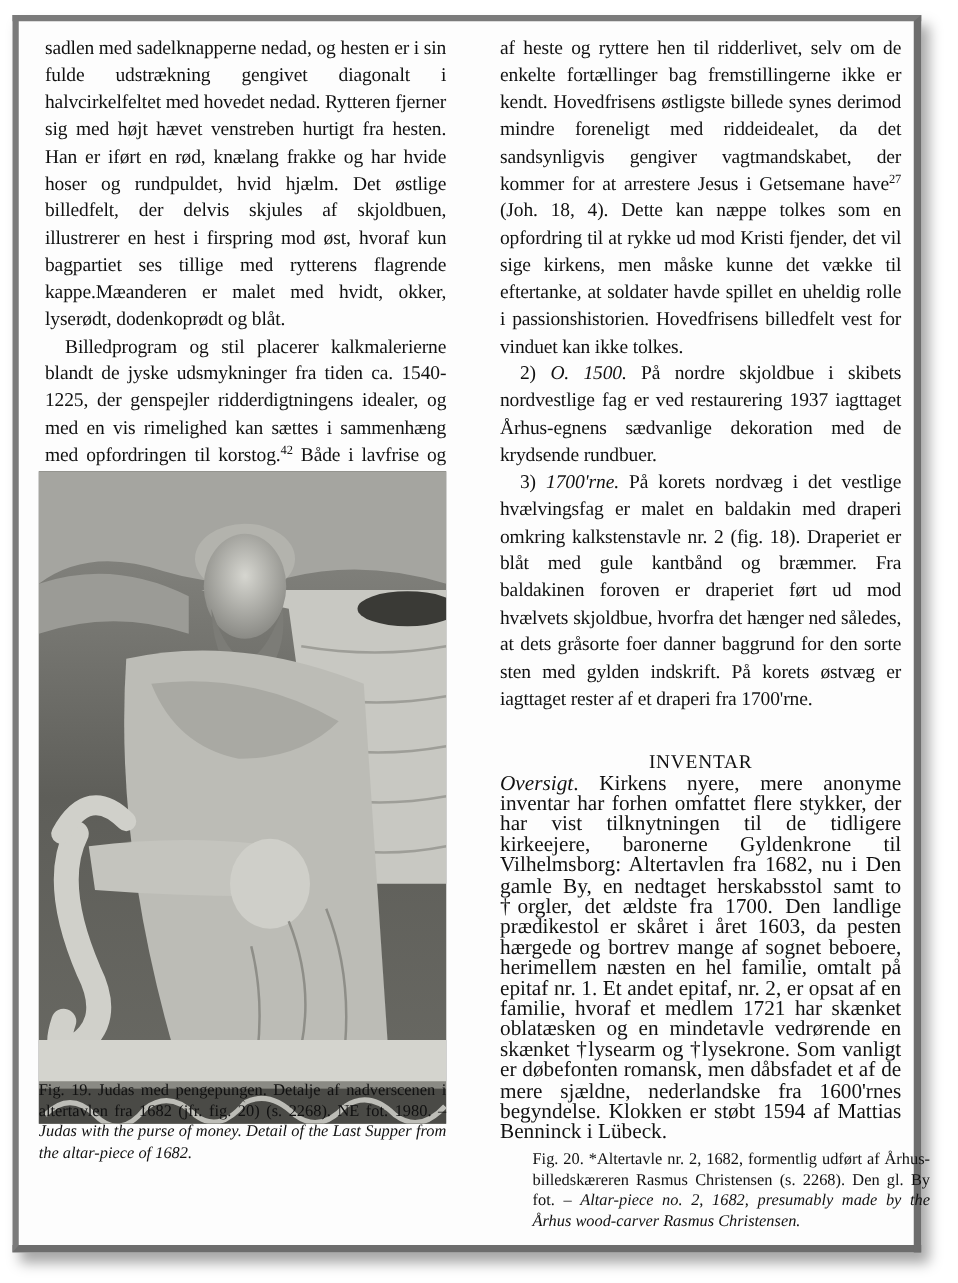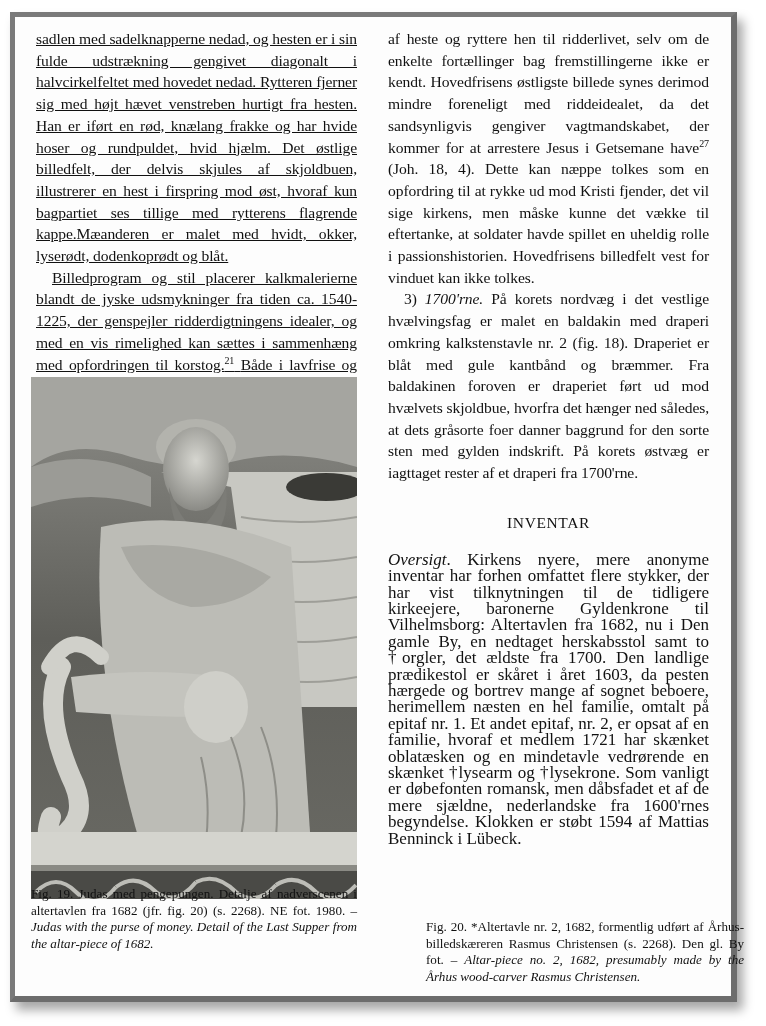--- a/index.html
+++ b/index.html
@@ -21,34 +21,34 @@
     border-right: 6px solid #6d6d6d;
     border-bottom: 6px solid #6d6d6d;
     box-shadow: 6px 8px 10px rgba(0,0,0,0.35);
     box-sizing: border-box;
   }
   .col {
     position: absolute;
     top: 14px;
     width: 321px;
   }
-  .col-left { left: 26px; text-decoration: underline; }
+  .col-left { left: 26px; }
   .col-right { left: 374px; }
   p.body {
     margin: 0;
     font-size: 15.6px;
     line-height: 21.7px;
     text-align: justify;
     letter-spacing: -0.1px;
   }
   p.indent { text-indent: 16px; }
   sup { font-size: 10px; line-height: 0; vertical-align: 6px; }
   i { font-style: italic; }
   h2.section {
-    margin: 30px 0 20px 0;
+    margin: 30px 0 0 0;
     font-size: 15.5px;
     font-weight: normal;
     text-align: center;
     letter-spacing: 0.6px;
   }
   p.small {
     margin: 0;
     font-size: 17px;
     line-height: 16.4px;
     text-align: justify;
@@ -61,31 +61,31 @@
     background: #5a5a56;
   }
   .figure svg { display: block; }
   .caption {
     position: absolute;
     width: 326px;
     font-size: 13.1px;
     line-height: 16.6px;
     text-align: justify;
   }
-  .caption-left { left: 31px; top: 886px; }
+  .caption-left { left: 31px; top: 864px; }
   .caption-right { left: 384px; top: 919px; width: 318px; margin-left: 42px; }
 </style>
 </head>
 <body>
 
 <div class="page"></div>
 
 <div class="col col-left" style="left:36px; top:28px;">
   <p class="body">sadlen med sadelknapperne nedad, og hesten er i sin fulde udstrækning gengivet diagonalt i halvcirkelfeltet med hovedet nedad. Rytteren fjerner sig med højt hævet venstreben hurtigt fra hesten. Han er iført en rød, knælang frakke og har hvide hoser og rundpuldet, hvid hjælm. Det østlige billedfelt, der delvis skjules af skjoldbuen, illustrerer en hest i firspring mod øst, hvoraf kun bagpartiet ses tillige med rytterens flagrende kappe.Mæanderen er malet med hvidt, okker, lyserødt, dodenkoprødt og blåt.</p>
-  <p class="body indent"><span>Billedprogram og stil placerer kalkmalerierne blandt de jyske udsmykninger fra tiden ca. 1540-1225, der genspejler ridderdigtningens idealer, og med en vis rimelighed kan sættes i sammenhæng med opfordringen til korstog.</span><sup>21</sup> <span>Både i lavfrise og kronfrise viser forekomsten</span></p>
+  <p class="body indent"><span>Billedprogram og stil placerer kalkmalerierne blandt de jyske udsmykninger fra tiden ca. 1540-1225, der genspejler ridderdigtningens idealer, og med en vis rimelighed kan sættes i sammenhæng med opfordringen til korstog.</span><sup>42</sup> <span>Både i lavfrise og kronfrise viser forekomsten</span></p>
 </div>
 
 <div class="figure">
   <svg width="326" height="522" viewBox="0 0 326 522">
     <defs>
       <linearGradient id="bg" x1="0" y1="0" x2="0" y2="1">
         <stop offset="0" stop-color="#8d8d88"></stop>
         <stop offset="0.5" stop-color="#5e5e59"></stop>
         <stop offset="1" stop-color="#6a6a64"></stop>
       </linearGradient>
@@ -139,22 +139,23 @@
       <path d="M165 505 Q185 495 205 515 Q225 530 245 508"></path>
       <path d="M245 508 Q265 495 285 515 Q305 530 325 508"></path>
     </g>
   </svg>
 </div>
 
 <div class="caption caption-left">
   <span>Fig. 19. Judas med pengepungen. Detalje af nadverscenen i altertavlen fra 1682 (jfr. fig. 20) (s. 2268). NE fot. 1980. – </span><i>Judas with the purse of money. Detail of the Last Supper from the altar-piece of 1682.</i>
 </div>
 
-<div class="col col-right" style="left:388px; top:28px;">
+<div class="col col-right" style="left:400px; top:28px;">
   <p class="body"><span>af heste og ryttere hen til ridderlivet, selv om de enkelte fortællinger bag fremstillingerne ikke er kendt. Hovedfrisens østligste billede synes derimod mindre foreneligt med riddeidealet, da det sandsynligvis gengiver vagtmandskabet, der kommer for at arrestere Jesus i Getsemane have</span><sup>27</sup><span> (Joh. 18, 4). Dette kan næppe tolkes som en opfordring til at rykke ud mod Kristi fjender, det vil sige kirkens, men måske kunne det vække til eftertanke, at soldater havde spillet en uheldig rolle i passionshistorien. Hovedfrisens billedfelt vest for vinduet kan ikke tolkes.</span></p>
+  <p class="body indent"><span>2) </span><i>O. 1500.</i><span> På nordre skjoldbue i skibets nordvestlige fag er ved restaurering 1937 iagttaget Århus-egnens sædvanlige dekoration med de krydsende rundbuer.</span></p>
   <p class="body indent"><span>3) </span><i>1700'rne.</i><span> På korets nordvæg i det vestlige hvælvingsfag er malet en baldakin med draperi omkring kalkstenstavle nr. 2 (fig. 18). Draperiet er blåt med gule kantbånd og bræmmer. Fra baldakinen foroven er draperiet ført ud mod hvælvets skjoldbue, hvorfra det hænger ned således, at dets gråsorte foer danner baggrund for den sorte sten med gylden indskrift. På korets østvæg er iagttaget rester af et draperi fra 1700'rne.</span></p>
   <h2 class="section">INVENTAR</h2>
   <p class="small"><i>Oversigt</i><span>. Kirkens nyere, mere anonyme inventar har forhen omfattet flere stykker, der har vist tilknytningen til de tidligere kirkeejere, baronerne Gyldenkrone til Vilhelmsborg: Altertavlen fra 1682, nu i Den gamle By, en nedtaget herskabsstol samt to †orgler, det ældste fra 1700. Den landlige prædikestol er skåret i året 1603, da pesten hærgede og bortrev mange af sognet beboere, herimellem næsten en hel familie, omtalt på epitaf nr. 1. Et andet epitaf, nr. 2, er opsat af en familie, hvoraf et medlem 1721 har skænket oblatæsken og en mindetavle vedrørende en skænket †lysearm og †lysekrone. Som vanligt er døbefonten romansk, men dåbsfadet et af de mere sjældne, nederlandske fra 1600'rnes begyndelse. Klokken er støbt 1594 af Mattias Benninck i Lübeck.</span></p>
 </div>
 
 <div class="caption caption-right">
   <span>Fig. 20. *Altertavle nr. 2, 1682, formentlig udført af Århus-billedskæreren Rasmus Christensen (s. 2268). Den gl. By fot. – </span><i>Altar-piece no. 2, 1682, presumably made by the Århus wood-carver Rasmus Christensen.</i>
 </div>
 
 </body></html>

